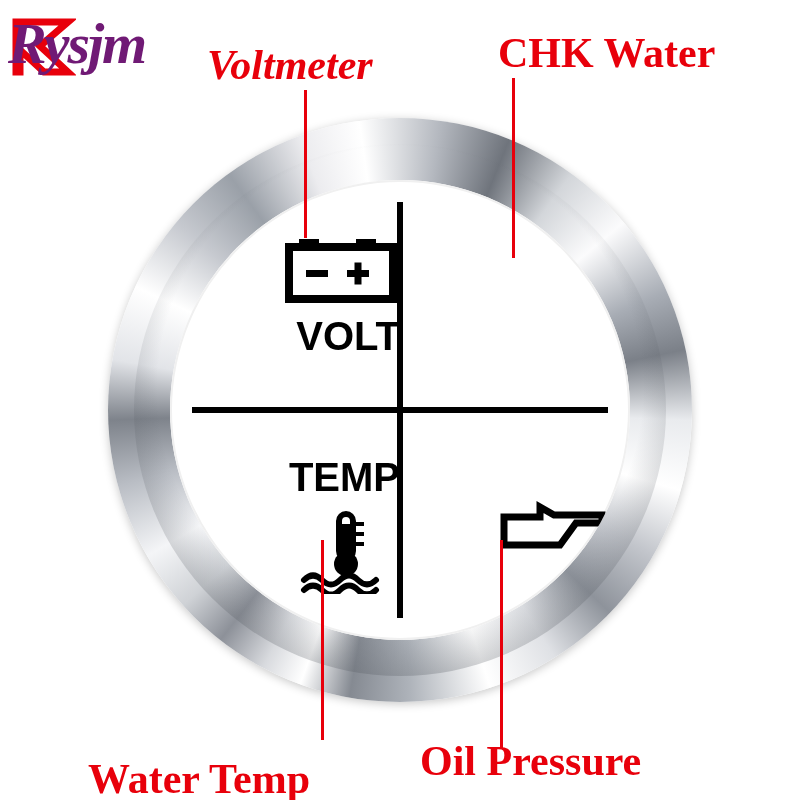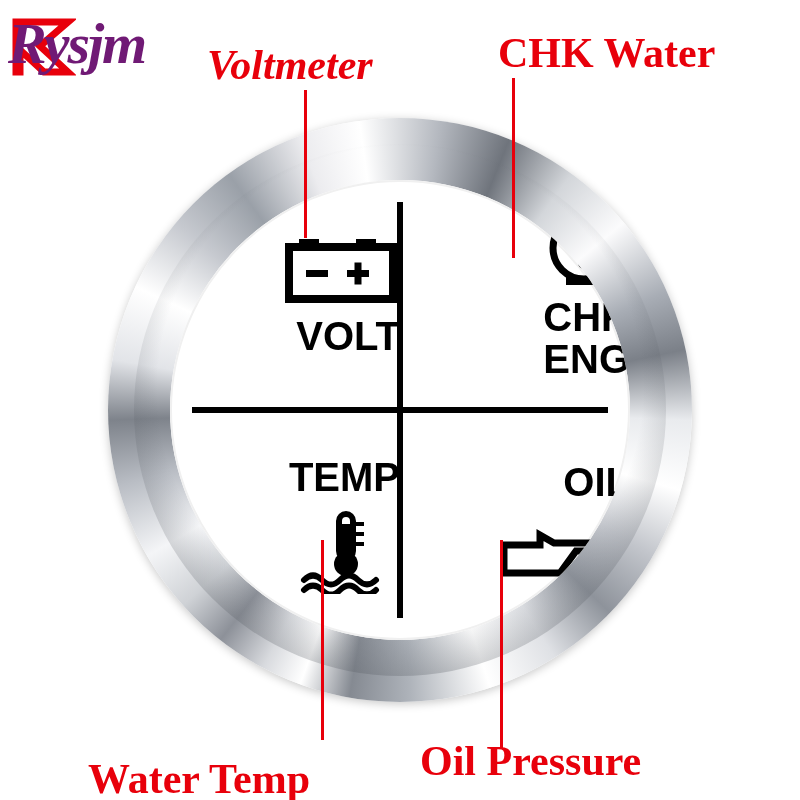--- a/index.html
+++ b/index.html
@@ -209,49 +209,36 @@
         <rect x="17" y="6" width="20" height="9" fill="#000"></rect>
         <rect x="74" y="6" width="20" height="9" fill="#000"></rect>
         <rect x="7" y="14" width="104" height="52" fill="none" stroke="#000" stroke-width="8"></rect>
         <rect x="24" y="37" width="22" height="7" fill="#000"></rect>
         <rect x="65" y="37" width="22" height="7" fill="#000"></rect>
         <rect x="72.5" y="29.5" width="7" height="22" fill="#000"></rect>
       </svg>
       <div class="quad-label">VOLT</div>
     </div>
 
-    <div class="quadrant" id="quadrant-chkeng">
-      <svg class="quad-icon" width="92" height="78" viewBox="0 0 92 78">
-        <circle cx="46" cy="38" r="31" fill="none" stroke="#000" stroke-width="7"></circle>
-        <rect x="40" y="19" width="11" height="26" rx="3" fill="#000"></rect>
-        <circle cx="45.5" cy="53" r="5.5" fill="#000"></circle>
-        <rect x="28" y="66" width="36" height="9" fill="#000"></rect>
-      </svg>
-      <div class="quad-label">
-        <span>CHK</span><br>
-        <span>ENG</span>
-      </div>
-    </div>
 
     <div class="quadrant" id="quadrant-temp">
       <div class="quad-label">TEMP</div>
       <svg class="quad-icon" width="108" height="84" viewBox="0 0 108 84">
         <rect x="47" y="4" width="14" height="44" rx="7" fill="none" stroke="#000" stroke-width="6"></rect>
         <circle cx="54" cy="54" r="12" fill="#000"></circle>
         <rect x="50" y="14" width="8" height="38" fill="#000"></rect>
         <rect x="62" y="12" width="10" height="4" fill="#000"></rect>
         <rect x="62" y="22" width="10" height="4" fill="#000"></rect>
         <rect x="62" y="32" width="10" height="4" fill="#000"></rect>
         <path d="M12 70 q9 -9 18 0 q9 9 18 0 q9 -9 18 0 q9 9 18 0" fill="none" stroke="#000" stroke-width="6" stroke-linecap="round"></path>
         <path d="M12 80 q9 -9 18 0 q9 9 18 0 q9 -9 18 0 q9 9 18 0" fill="none" stroke="#000" stroke-width="6" stroke-linecap="round"></path>
       </svg>
     </div>
 
     <div class="quadrant" id="quadrant-oil">
-      <div class="quad-label">OIL</div>
       <svg class="quad-icon" width="140" height="72" viewBox="0 0 140 72">
         <path d="M14 28 L14 56 L70 56 L86 34 L112 34 L112 26 L64 26 L50 18 L50 28 Z" fill="none" stroke="#000" stroke-width="7" stroke-linejoin="miter"></path>
         <path d="M124 24 q-11 14 -11 21 a11 11 0 0 0 22 0 q0 -7 -11 -21 z" fill="none" stroke="#000" stroke-width="6"></path>
       </svg>
     </div>
 
   </div>
 </div>
 
 <div class="leader" id="leader-voltmeter"></div>

